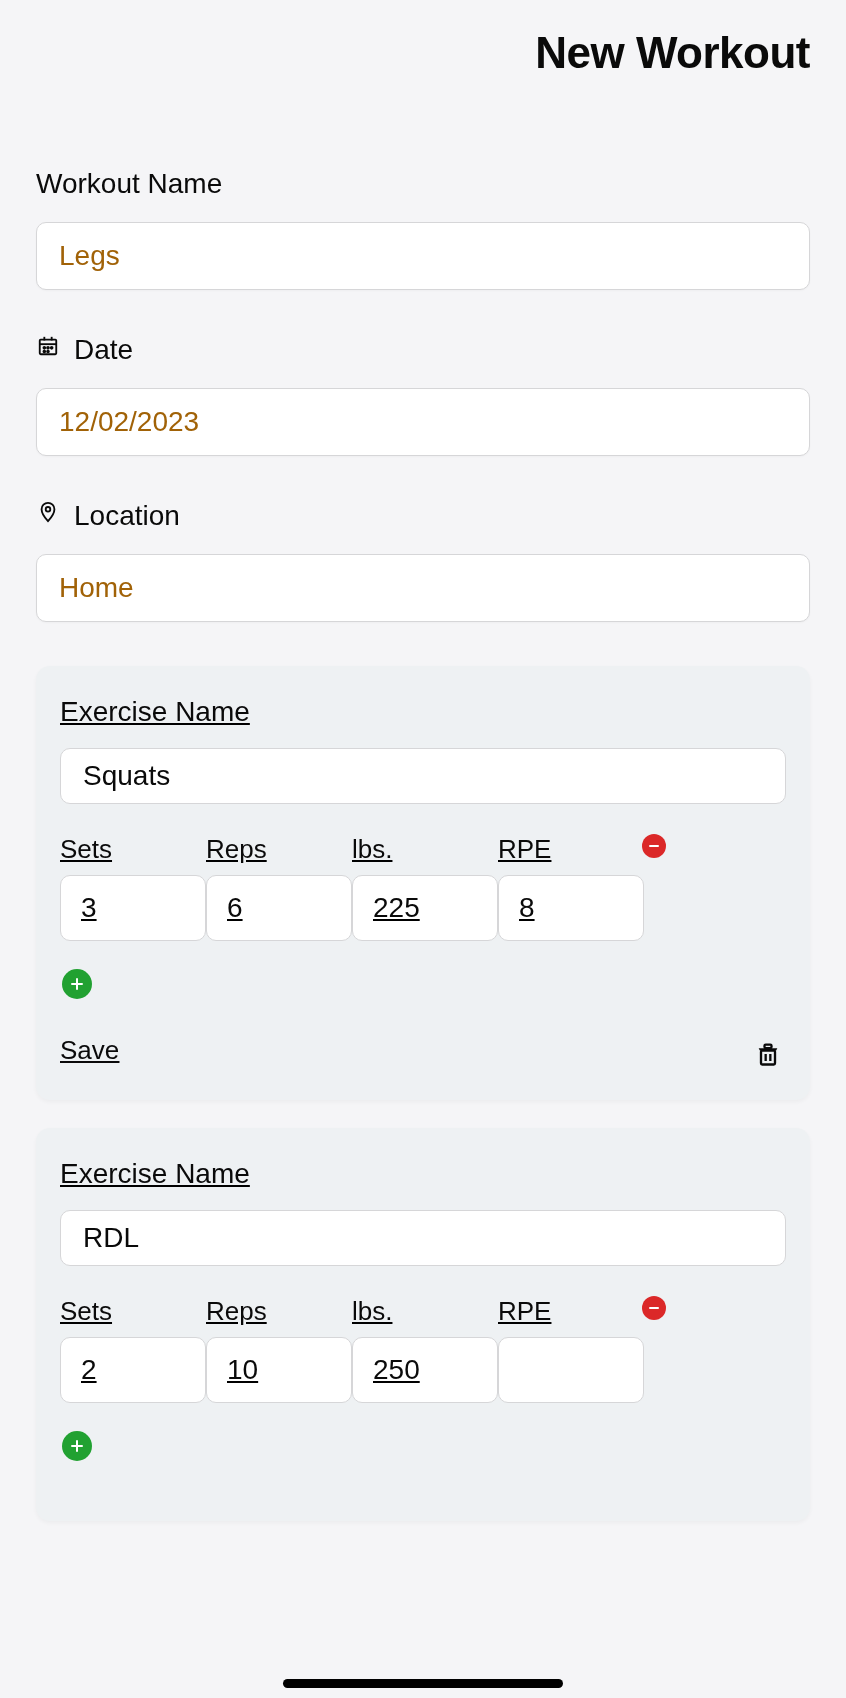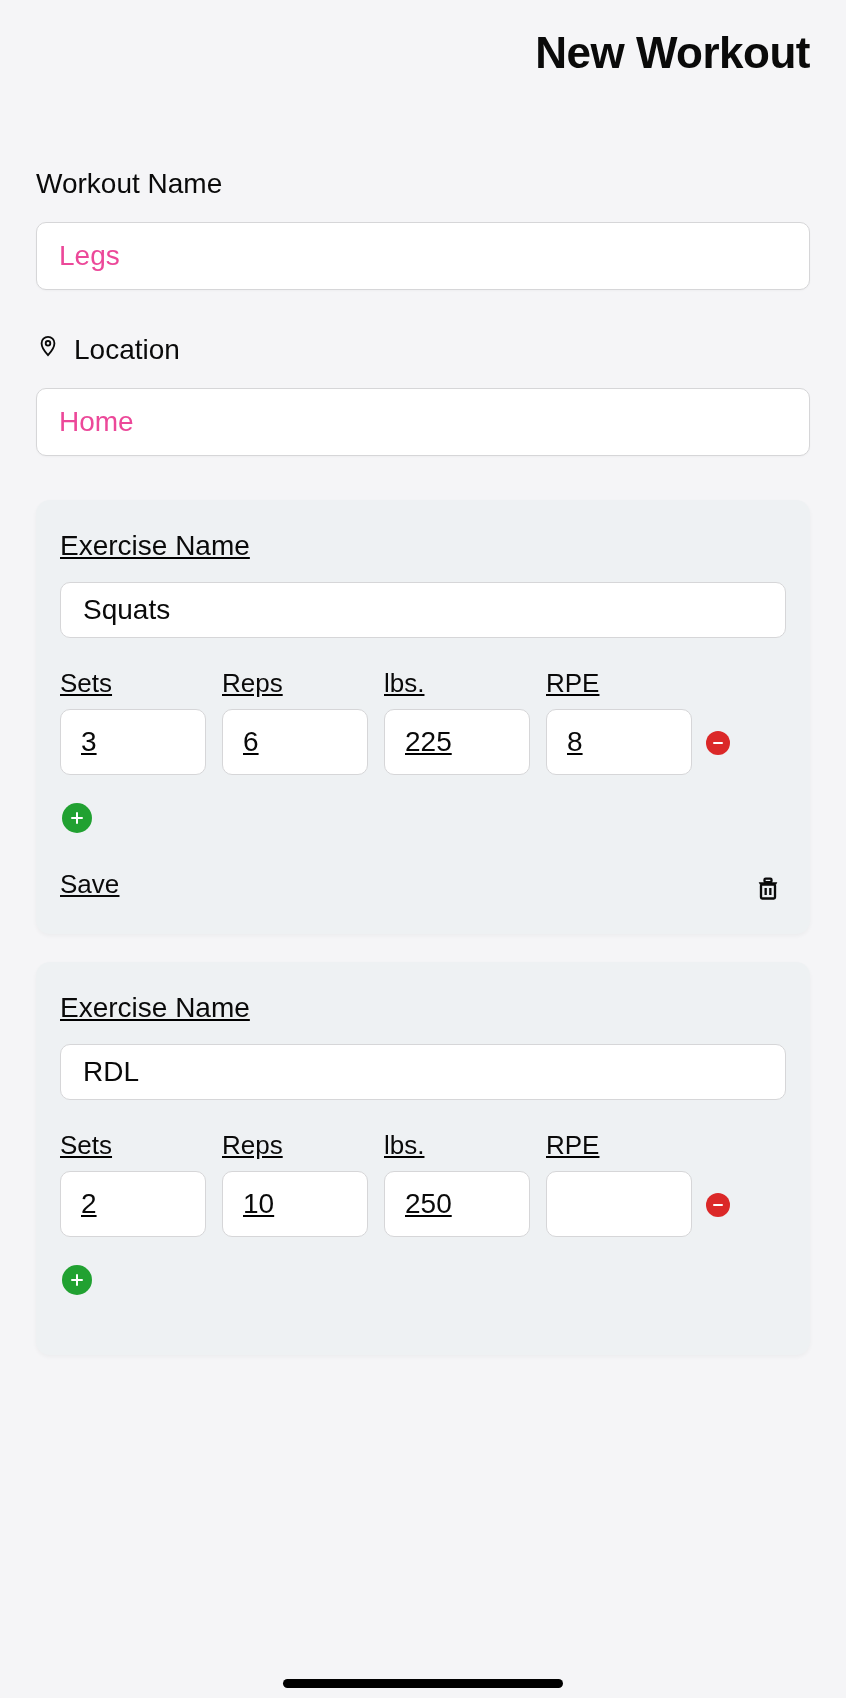--- a/index.html
+++ b/index.html
@@ -50,21 +50,21 @@
     }
     .text-input {
       width: 100%;
       height: 68px;
       padding: 0 22px;
       font-size: 28px;
       font-weight: 400;
       border: 1px solid #d6d6d8;
       border-radius: 10px;
       background: #ffffff;
-      color: #ec4899;
+      color: #a16207;
       font-family: inherit;
       box-shadow: 0 1px 2px rgba(0,0,0,0.03);
     }
     .exercise-card {
       background: #eef1f3;
       border-radius: 14px;
       padding: 30px 24px 24px 24px;
       margin-bottom: 28px;
       box-shadow: 0 2px 4px rgba(0,0,0,0.04);
       text-decoration: underline;
@@ -82,22 +82,22 @@
       font-size: 28px;
       border: 1px solid #d6d6d8;
       border-radius: 10px;
       background: #ffffff;
       color: #0a0a0a;
       font-family: inherit;
       margin-bottom: 30px;
     }
     .set-row {
       display: flex;
-      align-items: flex-end;
-      gap: 16px;
+      align-items: flex-start;
+      gap: 0;
       margin-bottom: 28px;
     }
     .set-col {
       display: flex;
       flex-direction: column;
       gap: 10px;
     }
     .set-col-label {
       font-size: 26px;
       font-weight: 500;
@@ -181,20 +181,39 @@
 <div class="container">
   <h1 class="page-title">New Workout</h1>
 
   <div class="form-group">
     <div class="label-row">
       <span class="form-label">Workout Name</span>
     </div>
     <input type="text" class="text-input" value="Legs" style="">
   </div>
 
+  <div class="form-group">
+    <div class="label-row">
+      <span class="icon">
+        <svg width="22" height="22" viewBox="0 0 24 24" fill="none" stroke="#0a0a0a" stroke-width="2">
+          <rect x="3" y="5" width="18" height="16" rx="1"></rect>
+          <line x1="3" y1="10" x2="21" y2="10"></line>
+          <line x1="8" y1="2" x2="8" y2="6"></line>
+          <line x1="16" y1="2" x2="16" y2="6"></line>
+          <circle cx="8" cy="14" r="01" fill="#0a0a0a"></circle>
+          <circle cx="12" cy="14" r="1" fill="#0a0a0a"></circle>
+          <circle cx="16" cy="14" r="1" fill="#0a0a0a"></circle>
+          <circle cx="8" cy="18" r="1" fill="#0a0a0a"></circle>
+          <circle cx="12" cy="18" r="1" fill="#0a0a0a"></circle>
+        </svg>
+      </span>
+      <span class="form-label">Date</span>
+    </div>
+    <input type="text" class="text-input" value="12/02/2023" style="">
+  </div>
 
   <div class="form-group">
     <div class="label-row">
       <span class="icon">
         <svg width="22" height="26" viewBox="0 0 24 24" fill="none" stroke="#0a0a0a" stroke-width="2">
           <path d="M12 22s7-7.5 7-13a7 7 0 10-14 0c0 5.5 7 13 7 13z"></path>
           <circle cx="12" cy="9" r="2.5"></circle>
         </svg>
       </span>
       <span class="form-label">Location</span>

